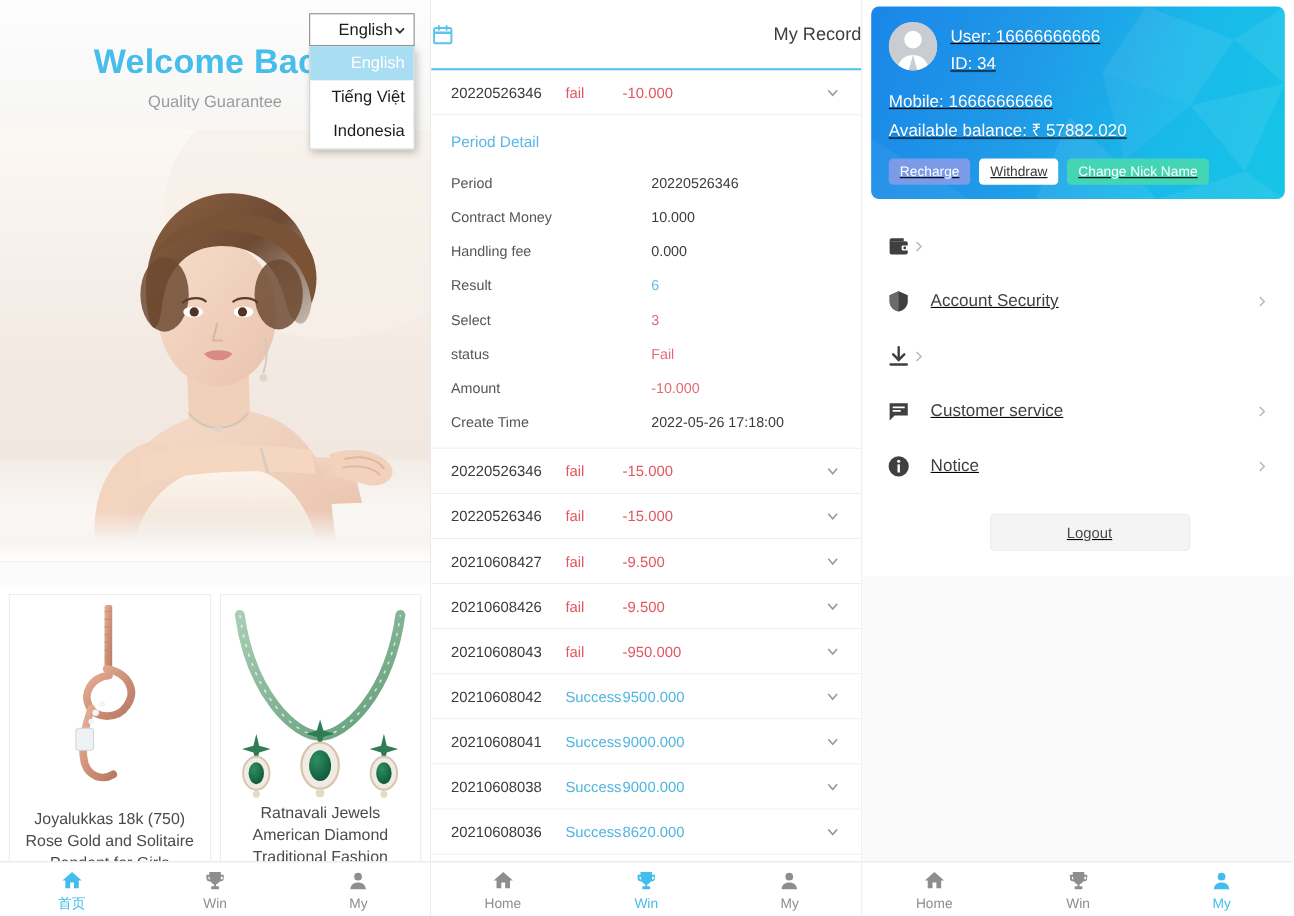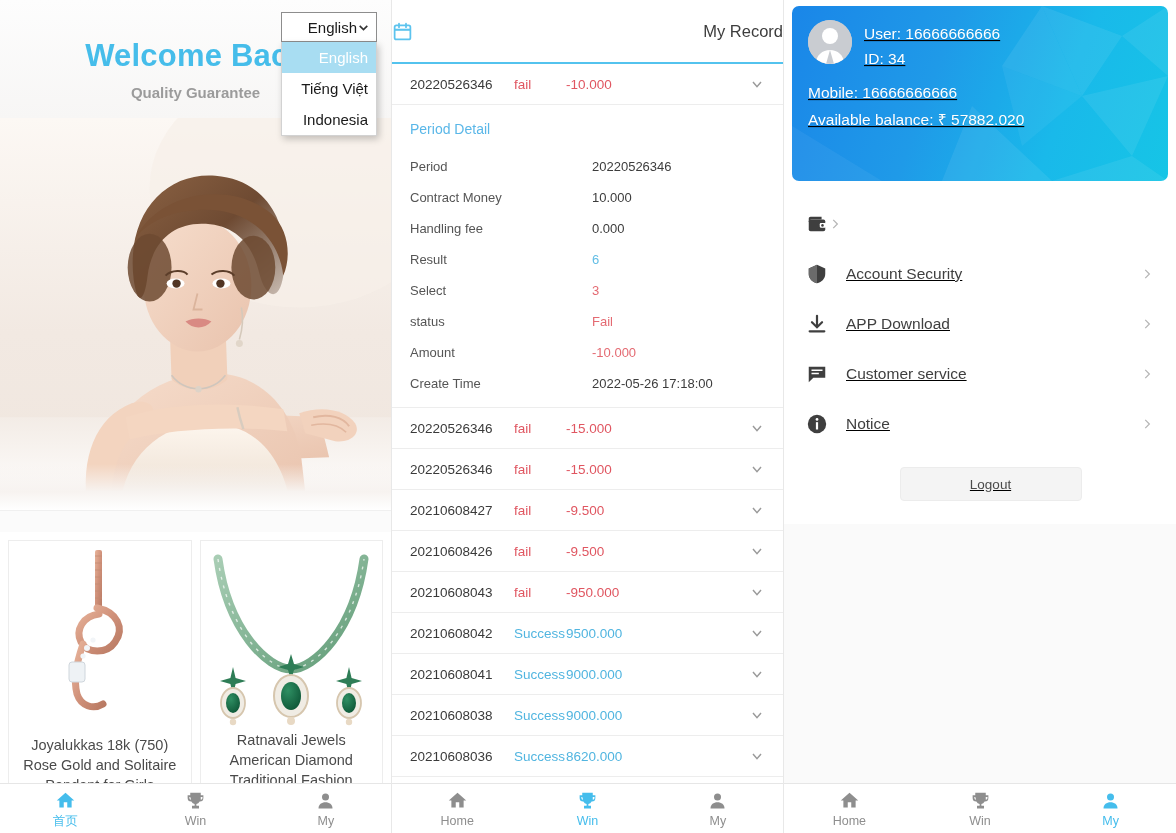--- a/index.html
+++ b/index.html
@@ -12,21 +12,21 @@
 
   
   .panel { position: relative; height: 833px; overflow: hidden; background: #fff; }
   .panel-body { position: absolute; top: 0; left: 0; right: 0; bottom: 50px; overflow: hidden; }
 
   
   .left { width: 392px; border-right: 1px solid #e8e8e8; }
   .hero-head { height: 118px; background: linear-gradient(180deg,#fdfdfd 0%,#f7f6f5 100%);
     display: flex; flex-direction: column; align-items: center; justify-content: center; padding-top: 22px; }
   .welcome { font-size: 31px; color: #46bdea; font-weight: bold; letter-spacing: .2px; line-height: 1.1; }
-  .quality { font-size: 15px; color: #9b9b9b; margin-top: 10px; font-weight: bold; }
+  .quality { font-size: 15px; color: #9b9b9b; margin-top: 10px; }
 
   .hero-img { position: relative; height: 392px; overflow: hidden;
     background: linear-gradient(175deg,#fbf7f3 0%,#f3ece6 40%,#efe7e0 100%); }
   .hero-canvas { position: absolute; inset: 0; }
 
   .hero-fade { position: absolute; left:0; right:0; bottom:0; height: 46px;
     background: linear-gradient(180deg, rgba(247,242,238,0) 0%, #f7f3f0 60%, #ffffff 100%); }
 
   .gap-strip { height: 22px; background: #fbfbfb; border-top:1px solid #f0f0f0; }
 
@@ -516,20 +516,25 @@
               </div>
               <div class="uc-lines">
                 <div class="uc-l">User: 16666666666</div>
                 <div class="uc-l">ID: 34</div>
               </div>
             </div>
             <div class="uc-mid">
               <div class="uc-m">Mobile: 16666666666</div>
               <div class="uc-m">Available balance: ₹ 57882.020</div>
             </div>
+            <div class="uc-btns">
+              <button class="uc-btn btn-recharge">Recharge</button>
+              <button class="uc-btn btn-withdraw">Withdraw</button>
+              <button class="uc-btn btn-nick">Change Nick Name</button>
+            </div>
           </div>
         </div>
 
         <div class="menu">
 
           <div class="menu-item">
             <svg class="menu-ico" viewBox="0 0 24 24" fill="#3f3f3f">
               <path d="M3 6c0-1.1.9-2 2-2h12v3H6c-1.7 0-3 1.3-3 3Z"></path>
               <rect x="3" y="7" width="18" height="13" rx="2"></rect>
               <rect x="15" y="11" width="7" height="5" rx="1.2" fill="#ffffff"></rect>
@@ -550,21 +555,20 @@
                 <path d="M9 5 L16 12 L9 19"></path>
               </svg>
           </div>
 
           <div class="menu-item">
             <svg class="menu-ico" viewBox="0 0 24 24" fill="none" stroke="#3f3f3f" stroke-width="2.4" stroke-linecap="round">
               <path d="M12 3 v11"></path>
                 <path d="M6.5 10 L12 15.5 L17.5 10"></path>
                 <path d="M4 20 h16"></path>
             </svg>
-            <span class="menu-lbl">APP Download</span>
             <svg class="menu-chev" viewBox="0 0 24 24" fill="none" stroke="#b6b6b6" stroke-width="2.2">
                 <path d="M9 5 L16 12 L9 19"></path>
               </svg>
           </div>
 
           <div class="menu-item">
             <svg class="menu-ico" viewBox="0 0 24 24" fill="#3f3f3f">
               <path d="M3 4h18v12H8l-5 5Z"></path>
               <path d="M6 8h12M6 11.5h8" stroke="#ffffff" stroke-width="1.6"></path>
             </svg>

